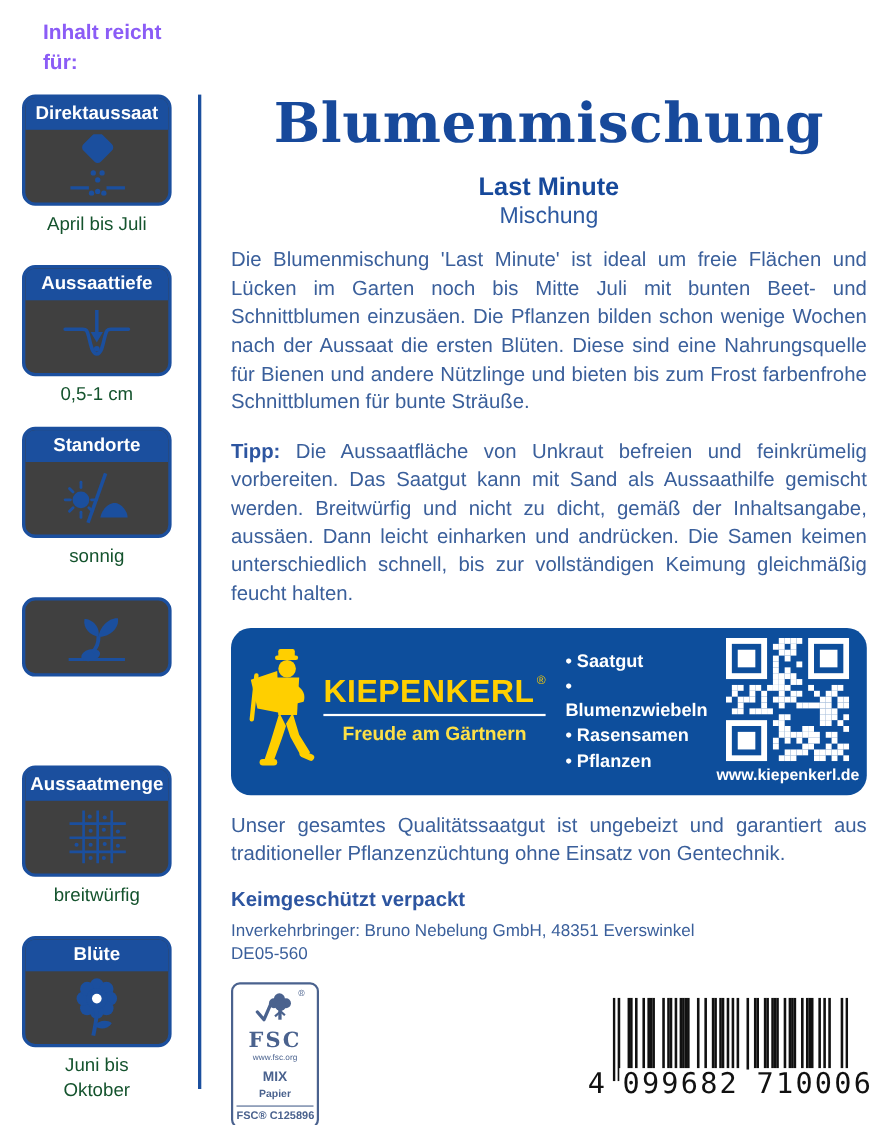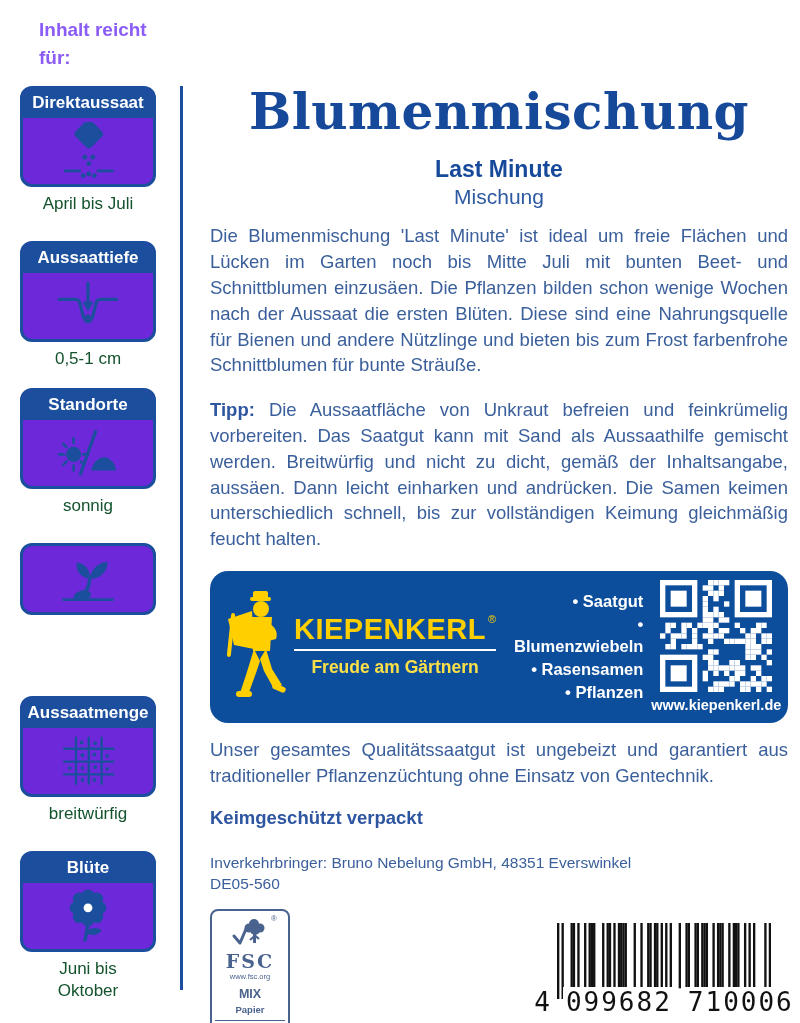--- a/index.html
+++ b/index.html
@@ -4,21 +4,21 @@
 <style>
   html,body{margin:0;padding:0;background:#e8e8e8;}
   .page{position:relative;width:800px;height:1023px;background:#ffffff;margin:0 auto;
         font-family:"Liberation Sans",sans-serif;overflow:hidden;}
   
   .sidebar{position:absolute;left:0;top:0;width:180px;height:100%;}
   .capacity{position:absolute;left:20px;top:16px;font-size:19px;line-height:1.45;
             color:#8b5cf6;font-weight:bold;margin-left:19px;}
   .v-divider{position:absolute;left:180px;top:86px;width:2.5px;height:904px;background:#1b4f9e;}
   .info-block{position:absolute;left:20px;width:136px;text-align:center;}
-  .info-box{border:3px solid #1b4f9e;border-radius:12px;background:#6d28d9;overflow:hidden;}
+  .info-box{border:3px solid #1b4f9e;border-radius:12px;background:#404040;overflow:hidden;}
   .info-box-header{background:#1b4f9e;color:#ffffff;font-weight:bold;font-size:17px;
                    padding:4px 2px 5px;line-height:1.15;}
   .info-box-icon{height:60px;display:flex;align-items:center;justify-content:center;padding:2px 0 4px;}
   .info-caption{margin-top:6px;font-size:17px;line-height:1.3;color:#14532d;white-space:pre-line;}
   .b1{top:86px}.b2{top:241px}.b3{top:388px}.b4{top:543px}.b5{top:696px}.b6{top:851px}
   
   .main{position:absolute;left:210px;top:0;width:578px;}
   .title{margin:84px 0 0;text-align:center;color:#17499b;font-family:"DejaVu Serif",serif;
          font-weight:bold;font-size:50px;line-height:1.12;letter-spacing:.5px;}
   .series{margin-top:16px;text-align:center;color:#17499b;font-size:23px;font-weight:bold;}
@@ -30,29 +30,29 @@
   .banner{margin-top:14px;height:152px;background:#0d4e9c;border-radius:18px;
           display:flex;align-items:center;padding:0 14px 0 16px;box-sizing:border-box;}
   .mascot{flex:0 0 auto;margin-right:6px;}
   .brand-block{flex:0 0 auto;display:flex;flex-direction:column;align-items:center;margin-right:18px;}
   .brand-row{display:flex;align-items:flex-start;}
   .brand-name{color:#ffcf00;font-weight:bold;font-size:29px;letter-spacing:.5px;line-height:1;}
   .brand-reg{color:#ffcf00;font-size:11px;margin-left:2px;margin-top:-2px;}
   .brand-rule{width:100%;height:2.5px;background:#ffffff;margin:5px 0 6px;}
   .slogan{color:#fde047;font-weight:bold;font-size:17.5px;}
   .products{list-style:none;margin:0 8px 0 0;padding:0;color:#ffffff;font-weight:bold;
-            font-size:16.5px;line-height:1.38;text-align:right;}
+            font-size:16.5px;line-height:1.38;}
   .products li::before{content:"• ";}
   .qr-block{margin-left:auto;display:flex;flex-direction:column;align-items:center;width:132px;}
   .qr-block svg{display:block;}
   .website{color:#ffffff;font-weight:bold;font-size:14.5px;margin-top:5px;text-align:right;}
   
   .quality{margin-top:14px;font-size:18.5px;line-height:1.4;color:#3a5f9b;text-align:justify;}
   .packed{font-size:18.5px;font-weight:bold;color:#2d55a0;margin-top:2px;}
-  .distributor{margin-top:24px;font-size:15.5px;line-height:1.35;color:#3a5f9b;}
+  .distributor{margin-top:8px;font-size:15.5px;line-height:1.35;color:#3a5f9b;}
   .bottom-row{margin-top:10px;display:flex;justify-content:space-between;align-items:flex-start;}
   .fsc-box{margin-top:4px;width:80px;border:2px solid #4a628e;border-radius:8px;color:#4a628e;
            text-align:center;padding:5px 3px 0;box-sizing:border-box;}
   .fsc-tree{position:relative;display:inline-block;}
   .fsc-reg{position:absolute;right:-8px;top:-2px;font-size:8px;}
   .fsc-name{font-family:"DejaVu Serif",serif;font-weight:bold;font-size:19px;letter-spacing:2px;line-height:1;}
   .fsc-url{font-size:7.5px;margin-top:1px;}
   .fsc-grade{font-size:12.5px;font-weight:bold;margin-top:6px;}
   .fsc-material{font-size:9.5px;font-weight:bold;margin-top:3px;}
   .fsc-license{border-top:1.5px solid #4a628e;margin-top:5px;padding:3px 0 4px;

